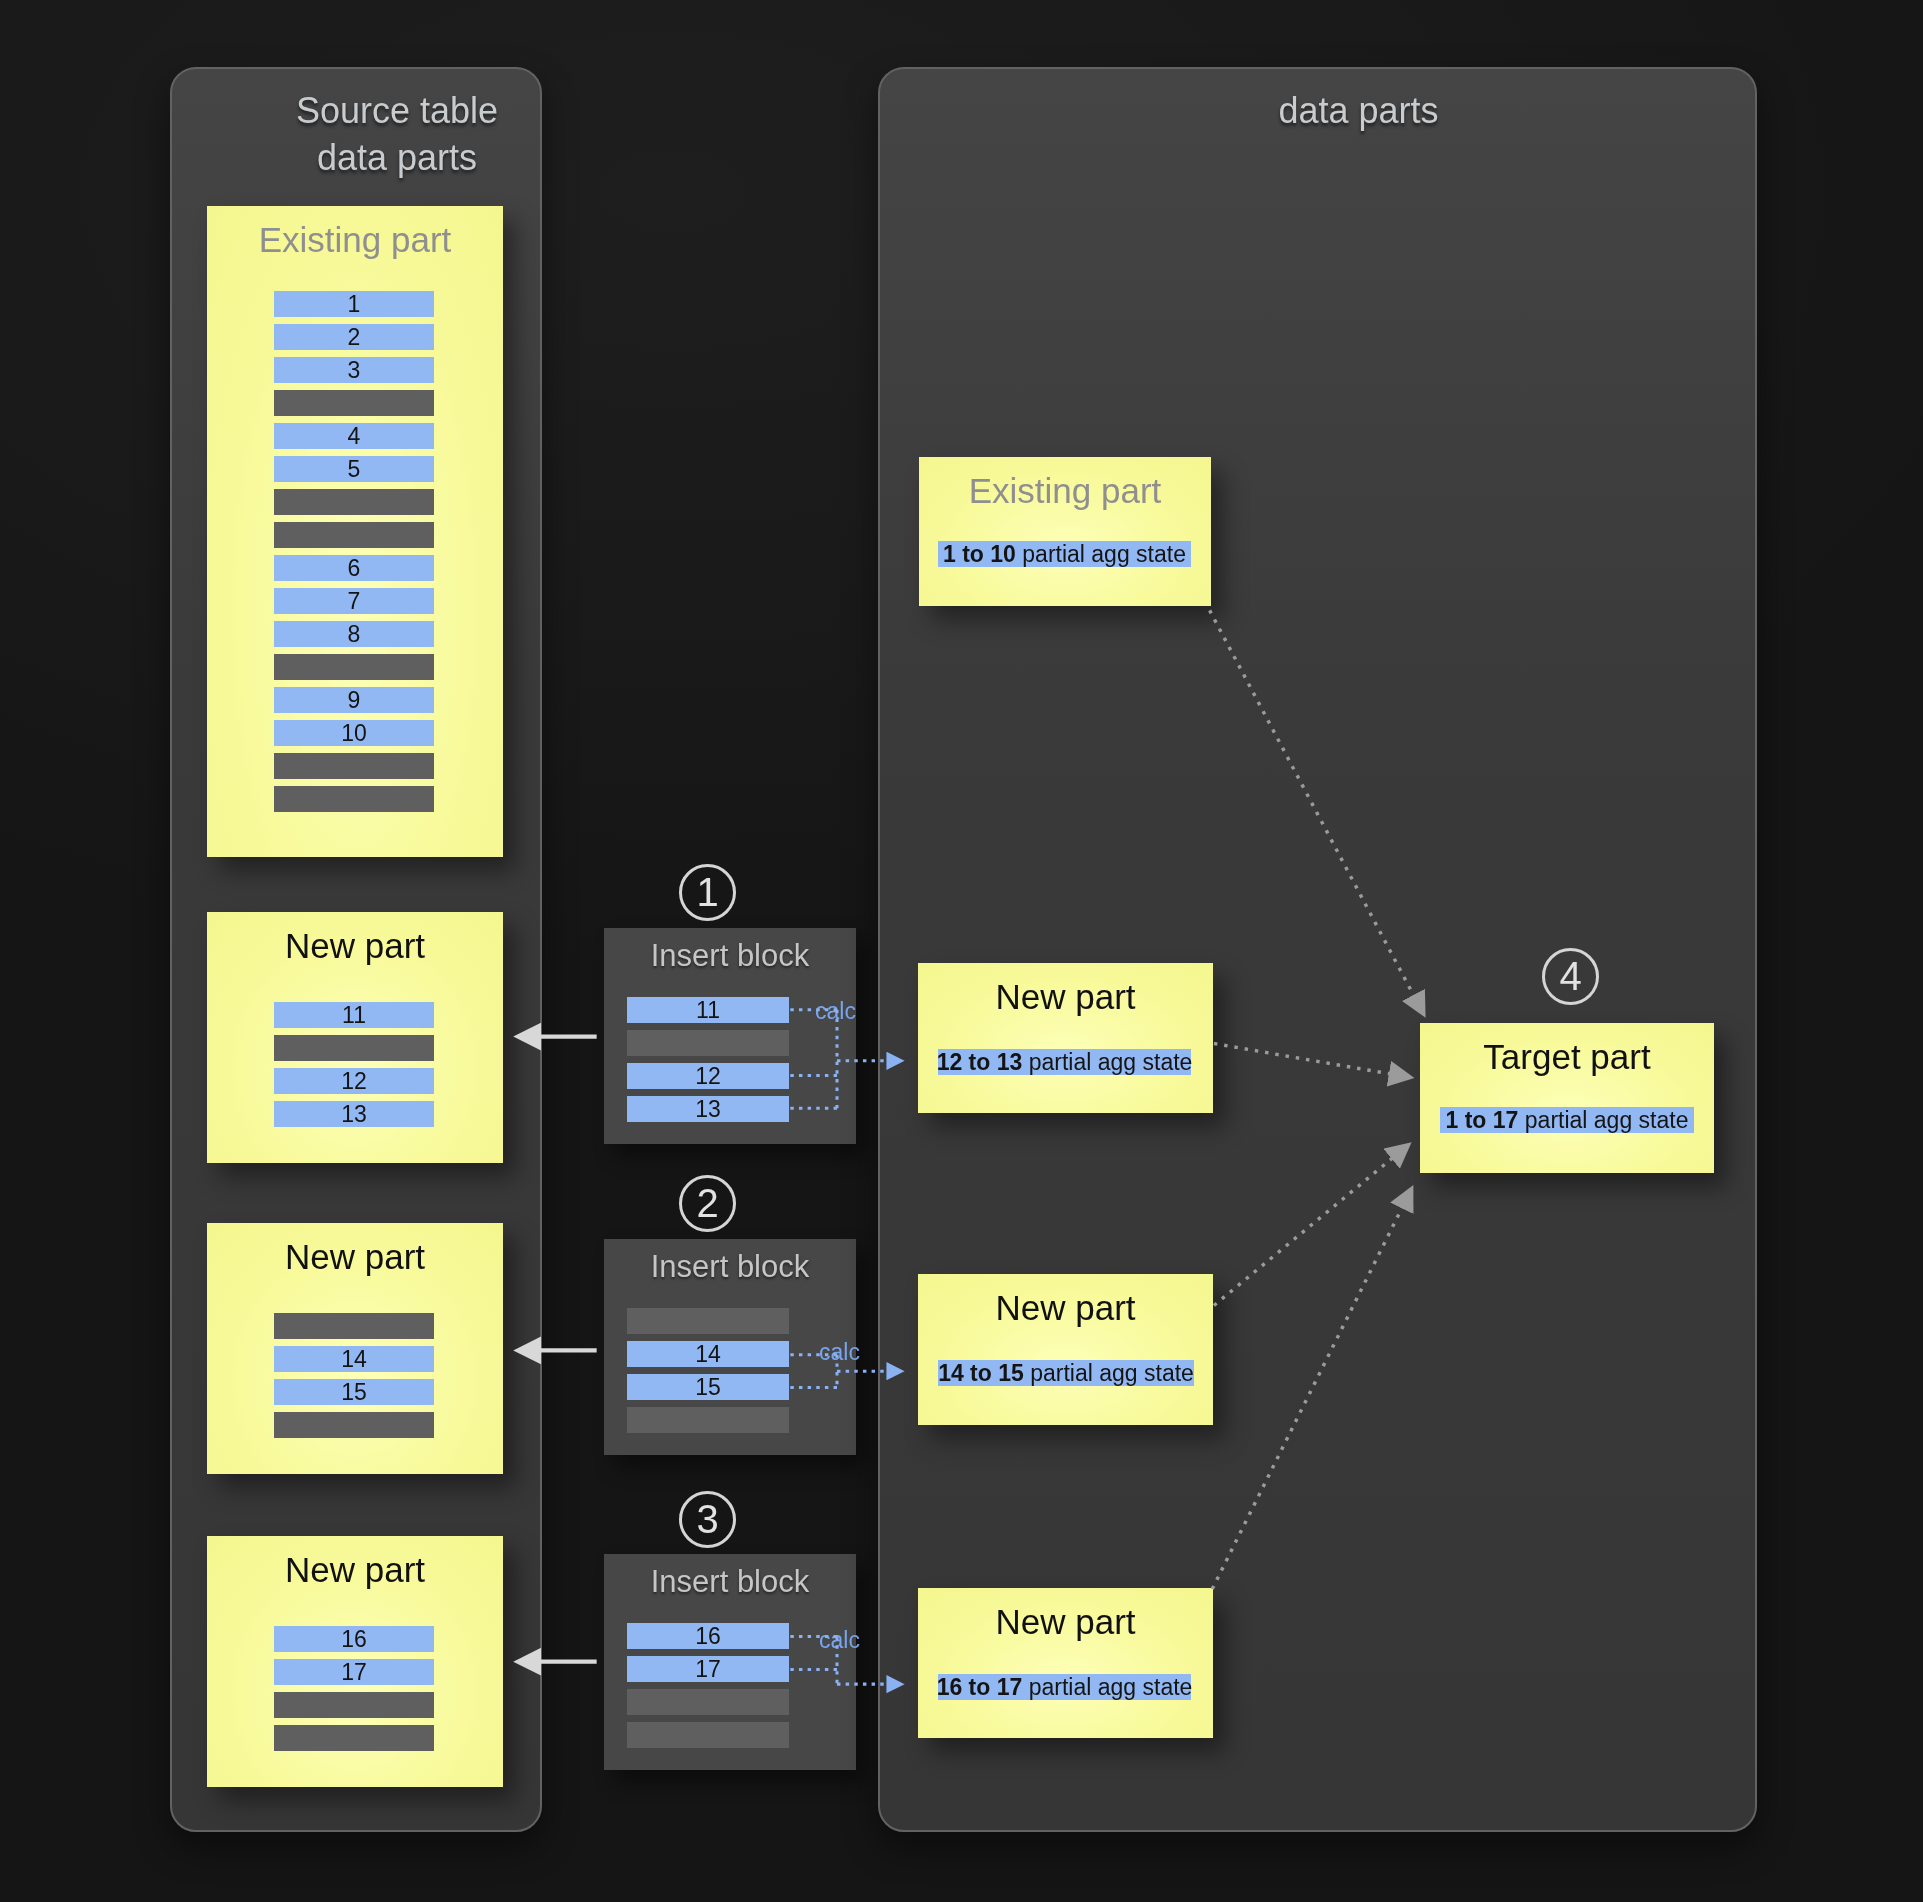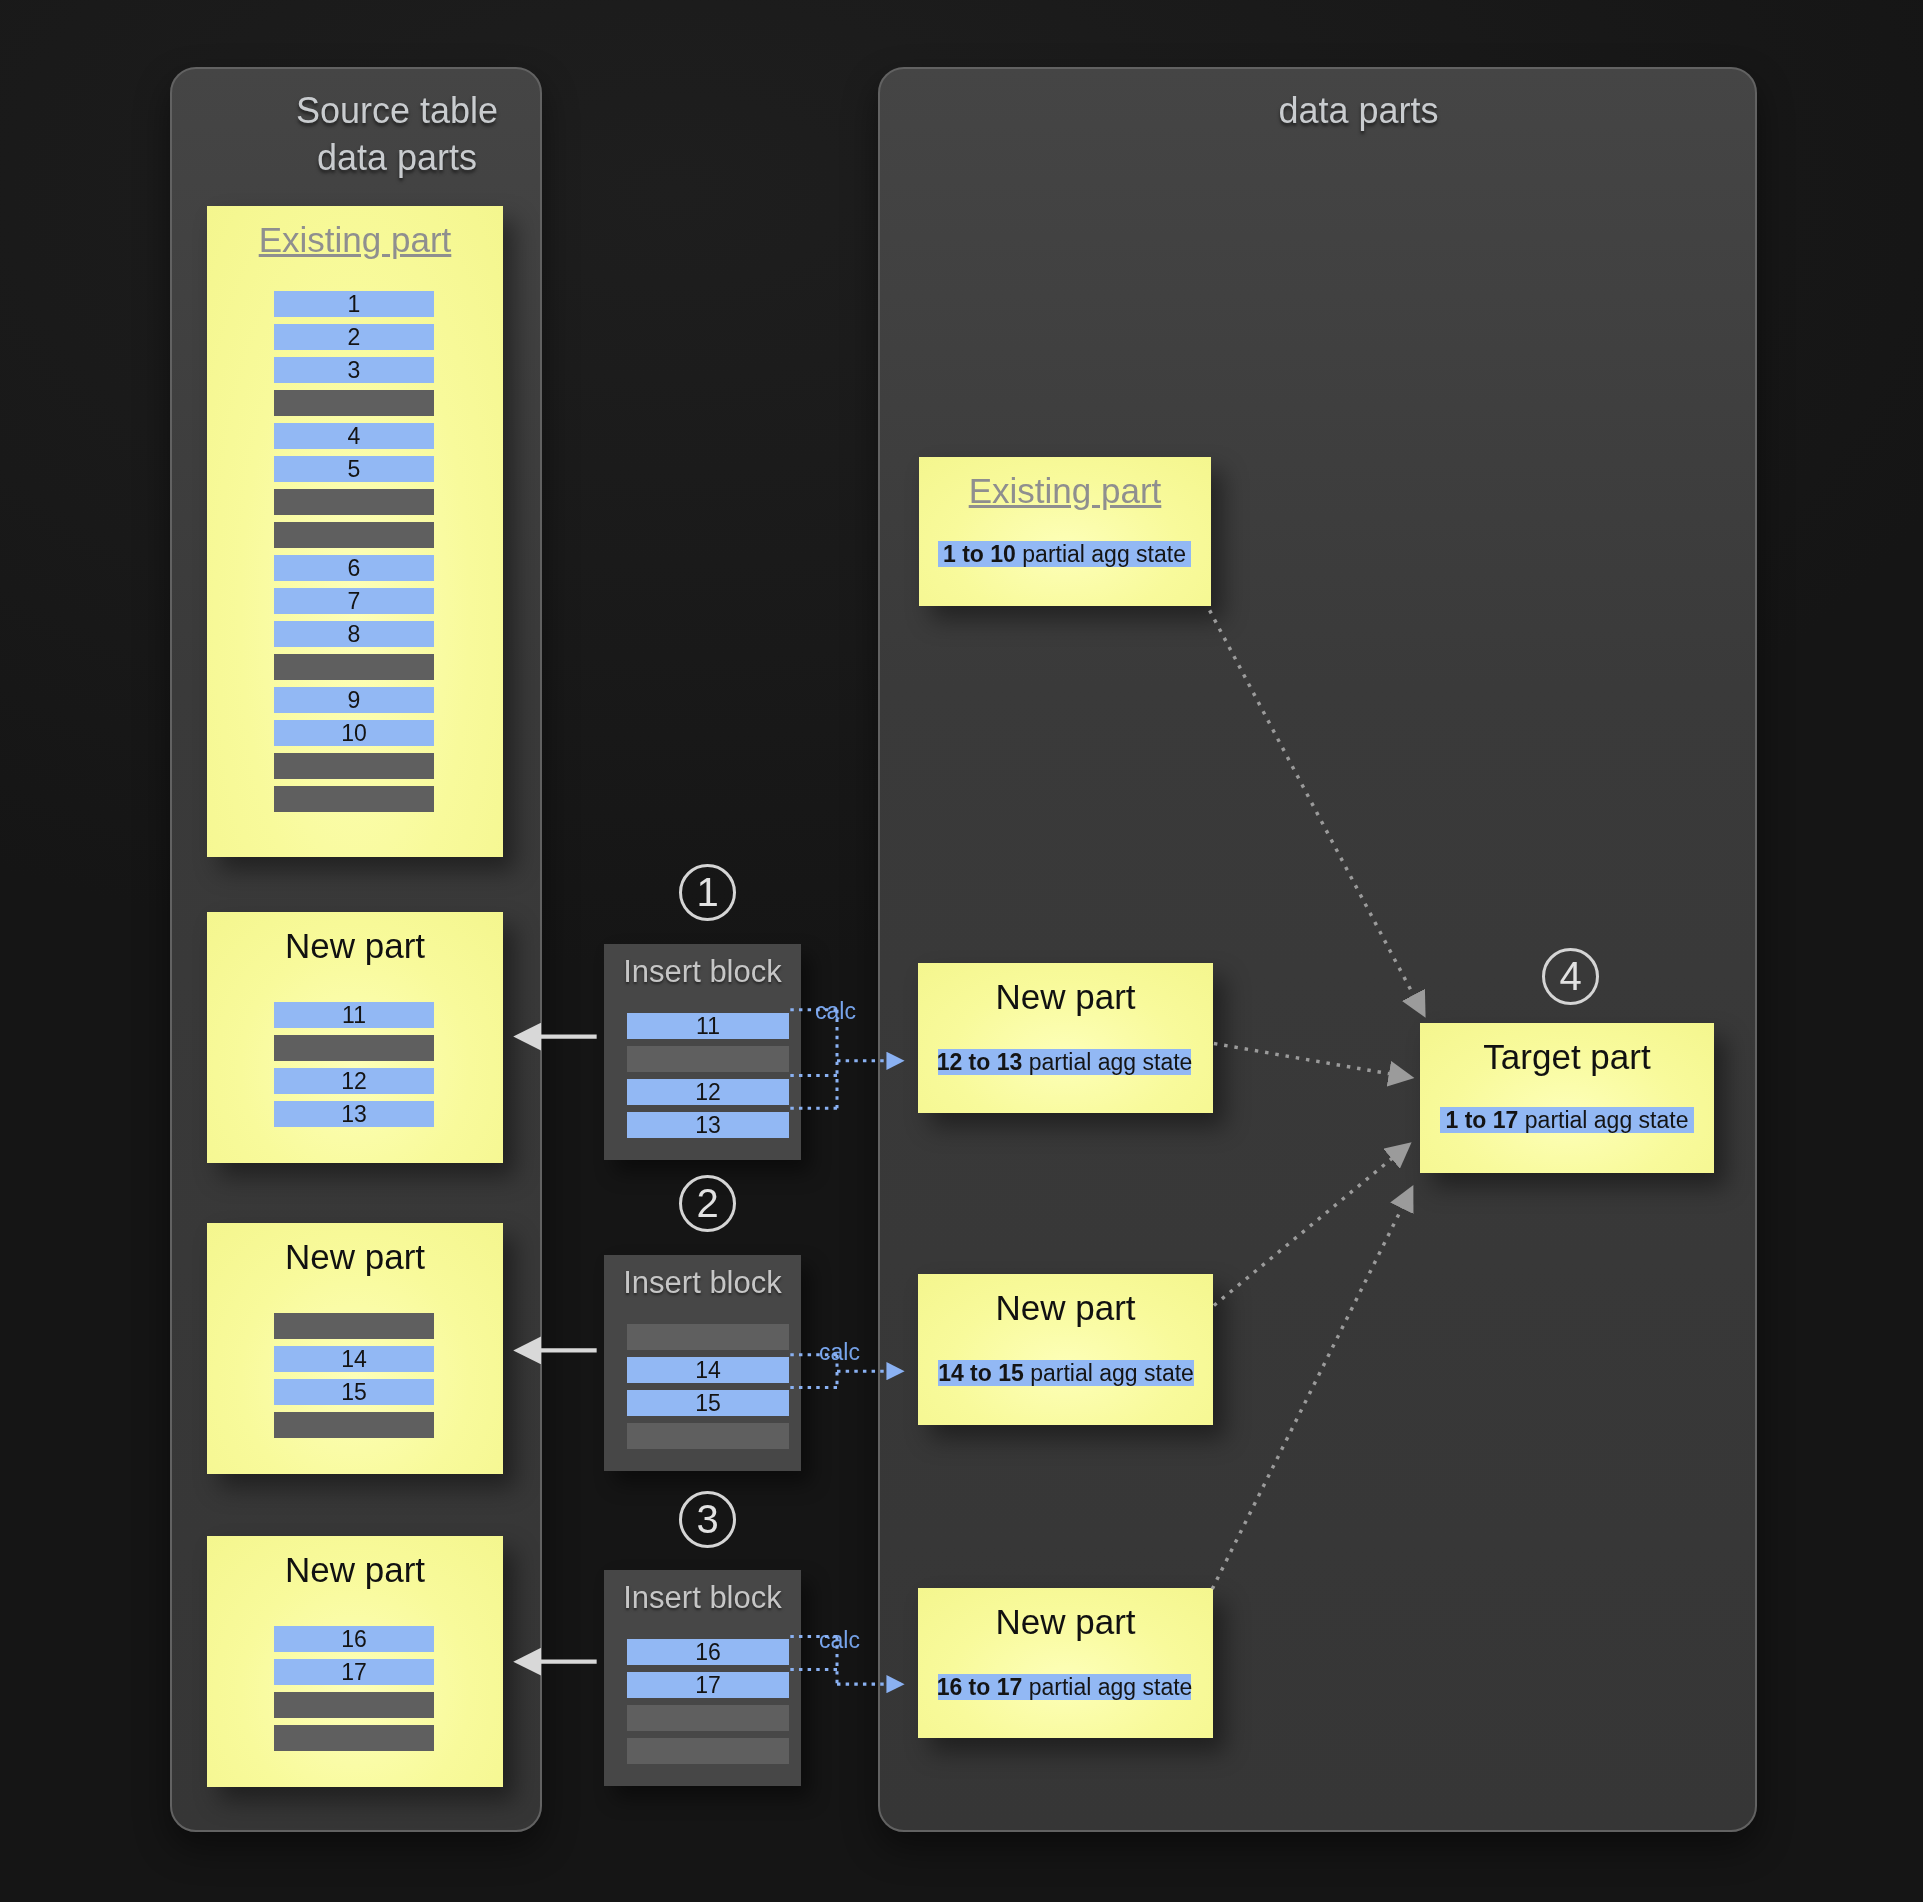--- a/index.html
+++ b/index.html
@@ -35,30 +35,29 @@
     margin-left:41px;
   }
   .part{
     position:absolute;background:radial-gradient(ellipse at 50% 62%, #fdffb8 0%, #f8fa9b 55%, #f4f68e 100%);
     box-shadow:12px 14px 22.5px rgba(0,0,0,.42);
   }
   .part-title{
     position:absolute;top:14px;left:0;width:100%;text-align:center;
     font-size:35px;color:#111;
   }
-  .part-title.muted{color:var(--muted);text-decoration:underline;}
+  .part-title.muted{color:var(--muted);}
   .rows{position:absolute;}
   .row{width:160px;height:26px;margin-bottom:7px;text-align:center;
        font-size:23px;line-height:27px;color:var(--ink);}
   .row.blue{background:var(--blue);}
   .row.gray{background:var(--gray-row);}
   .insert-block{
-    position:absolute;width:197px;height:216px;background:var(--insert);
+    position:absolute;width:252px;height:216px;background:var(--insert);
     box-shadow:10.4px 12px 19px rgba(0,0,0,.45);
-    margin-top:16px;
   }
   .insert-title{
     position:absolute;top:10.4px;left:0;width:100%;text-align:center;
     font-size:31px;color:#c6c6c6;text-shadow:0 1.7px 2.6px rgba(0,0,0,.5);
   }
   .insert-rows{position:absolute;left:23px;top:69px;}
   .insert-rows .row{width:162px;}
   .step-badge{
     position:absolute;width:57px;height:57px;border:3.5px solid #d5d5d5;border-radius:50%;
     display:flex;align-items:center;justify-content:center;

